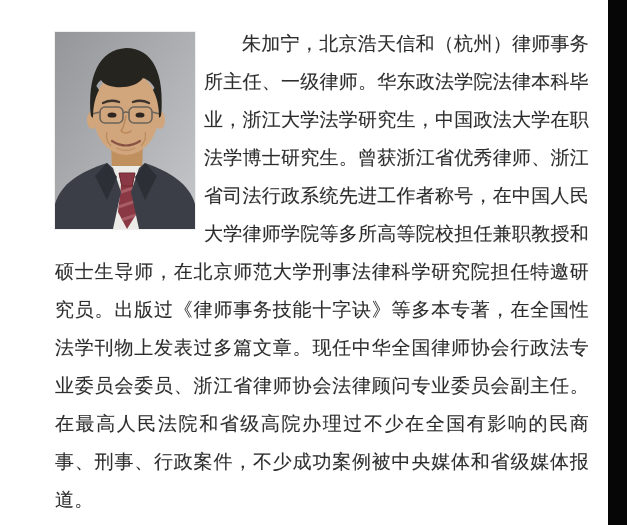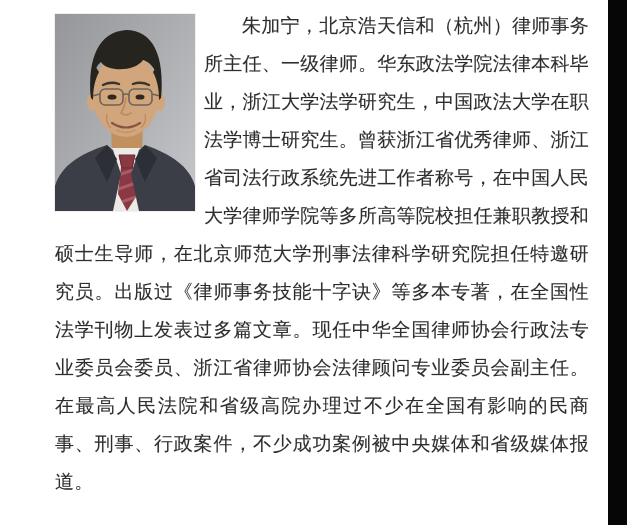--- a/index.html
+++ b/index.html
@@ -20,21 +20,21 @@
     top: 0;
     right: 0;
     width: 19px;
     height: 100%;
     background: #060606;
   }
 
   .content {
     position: absolute;
     left: 55px;
-    top: 7px;
+    top: 25px;
     width: 534px;
   }
 
   .portrait {
     float: left;
     width: 140px;
     height: 197px;
     margin: 7px 9px 10px 0;
     padding: 0;
     line-height: 0;

